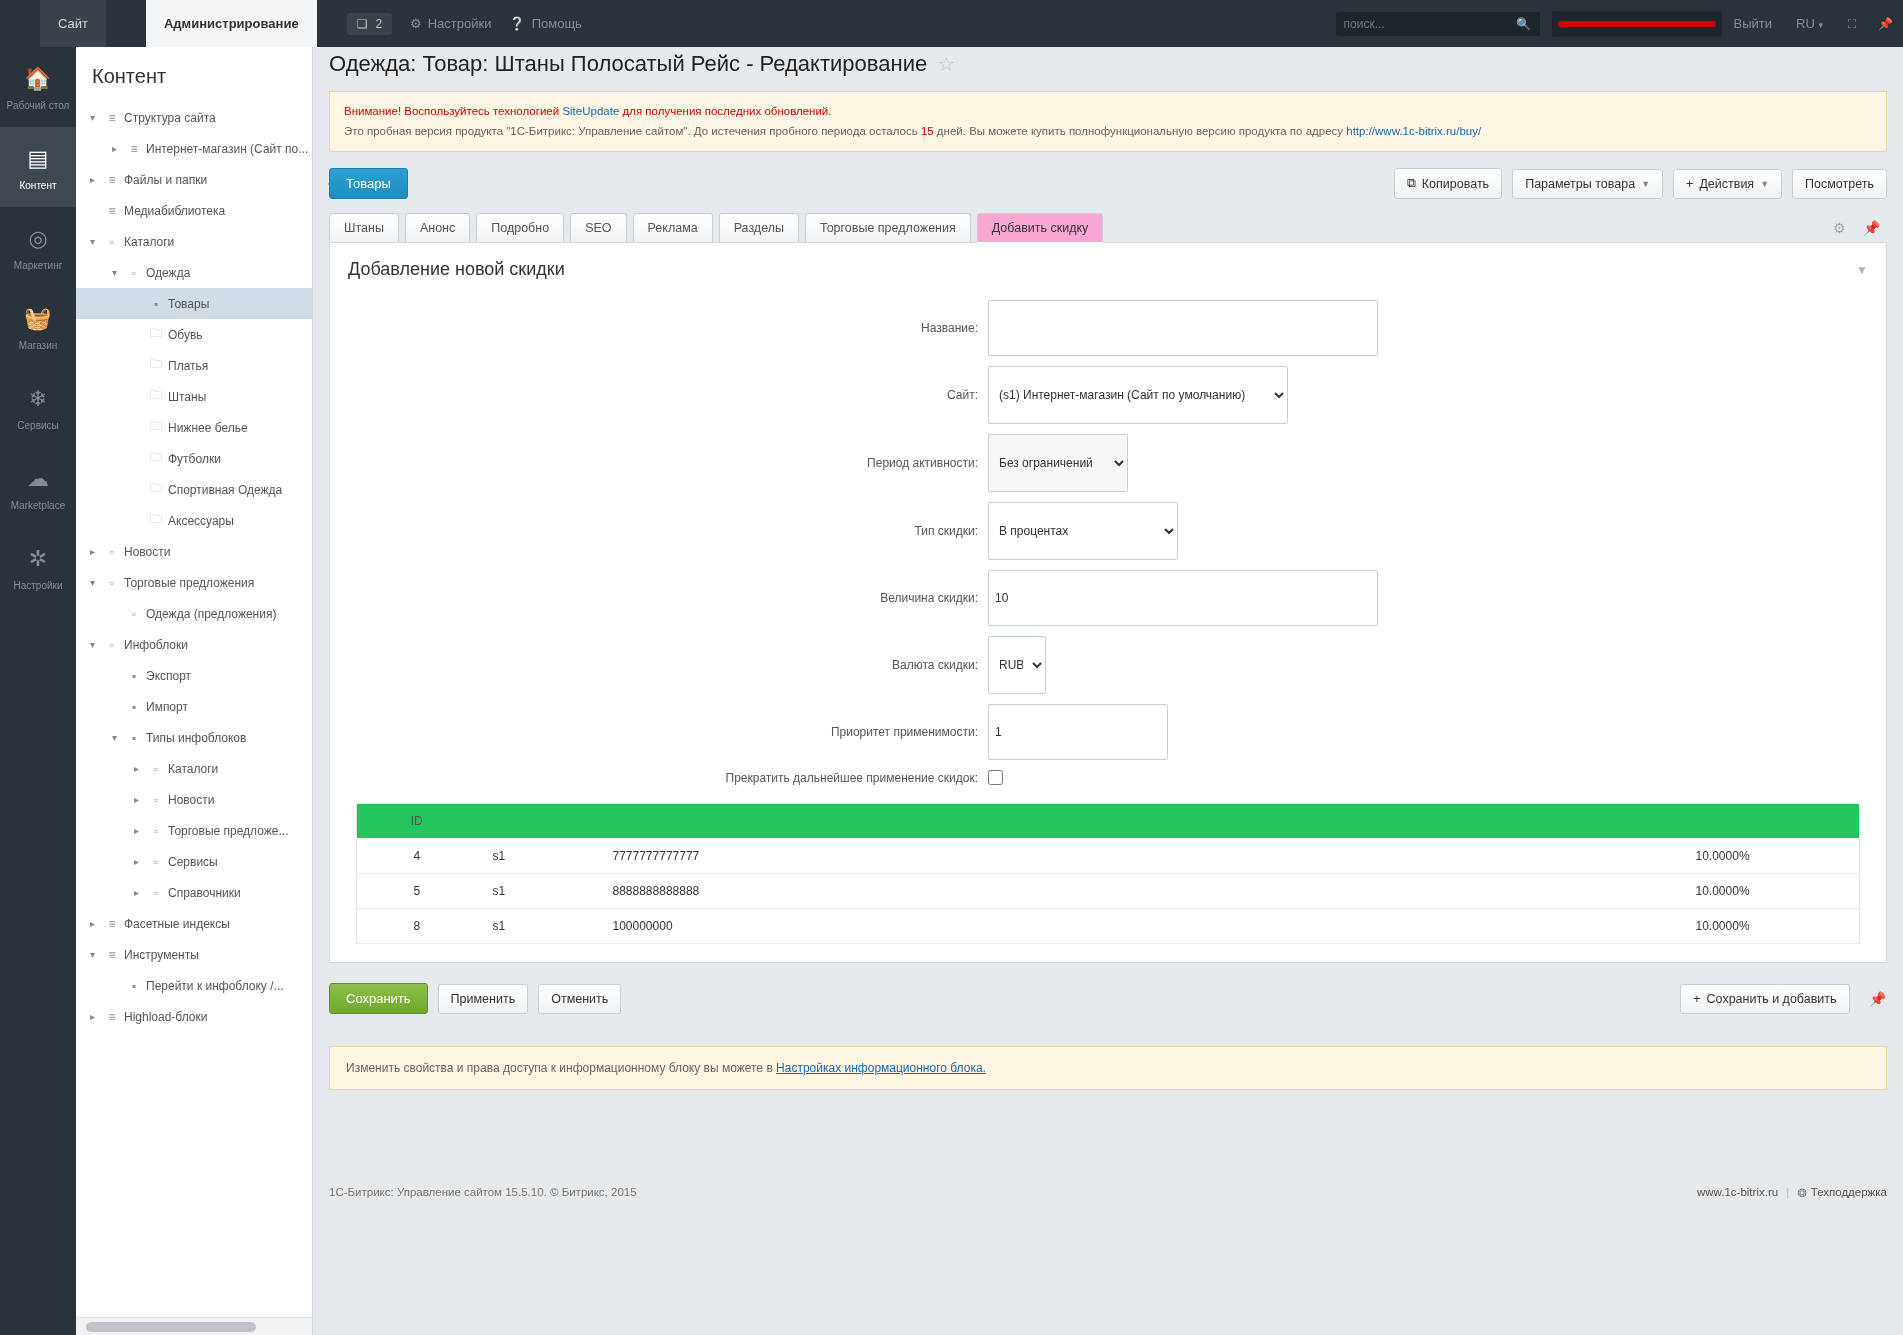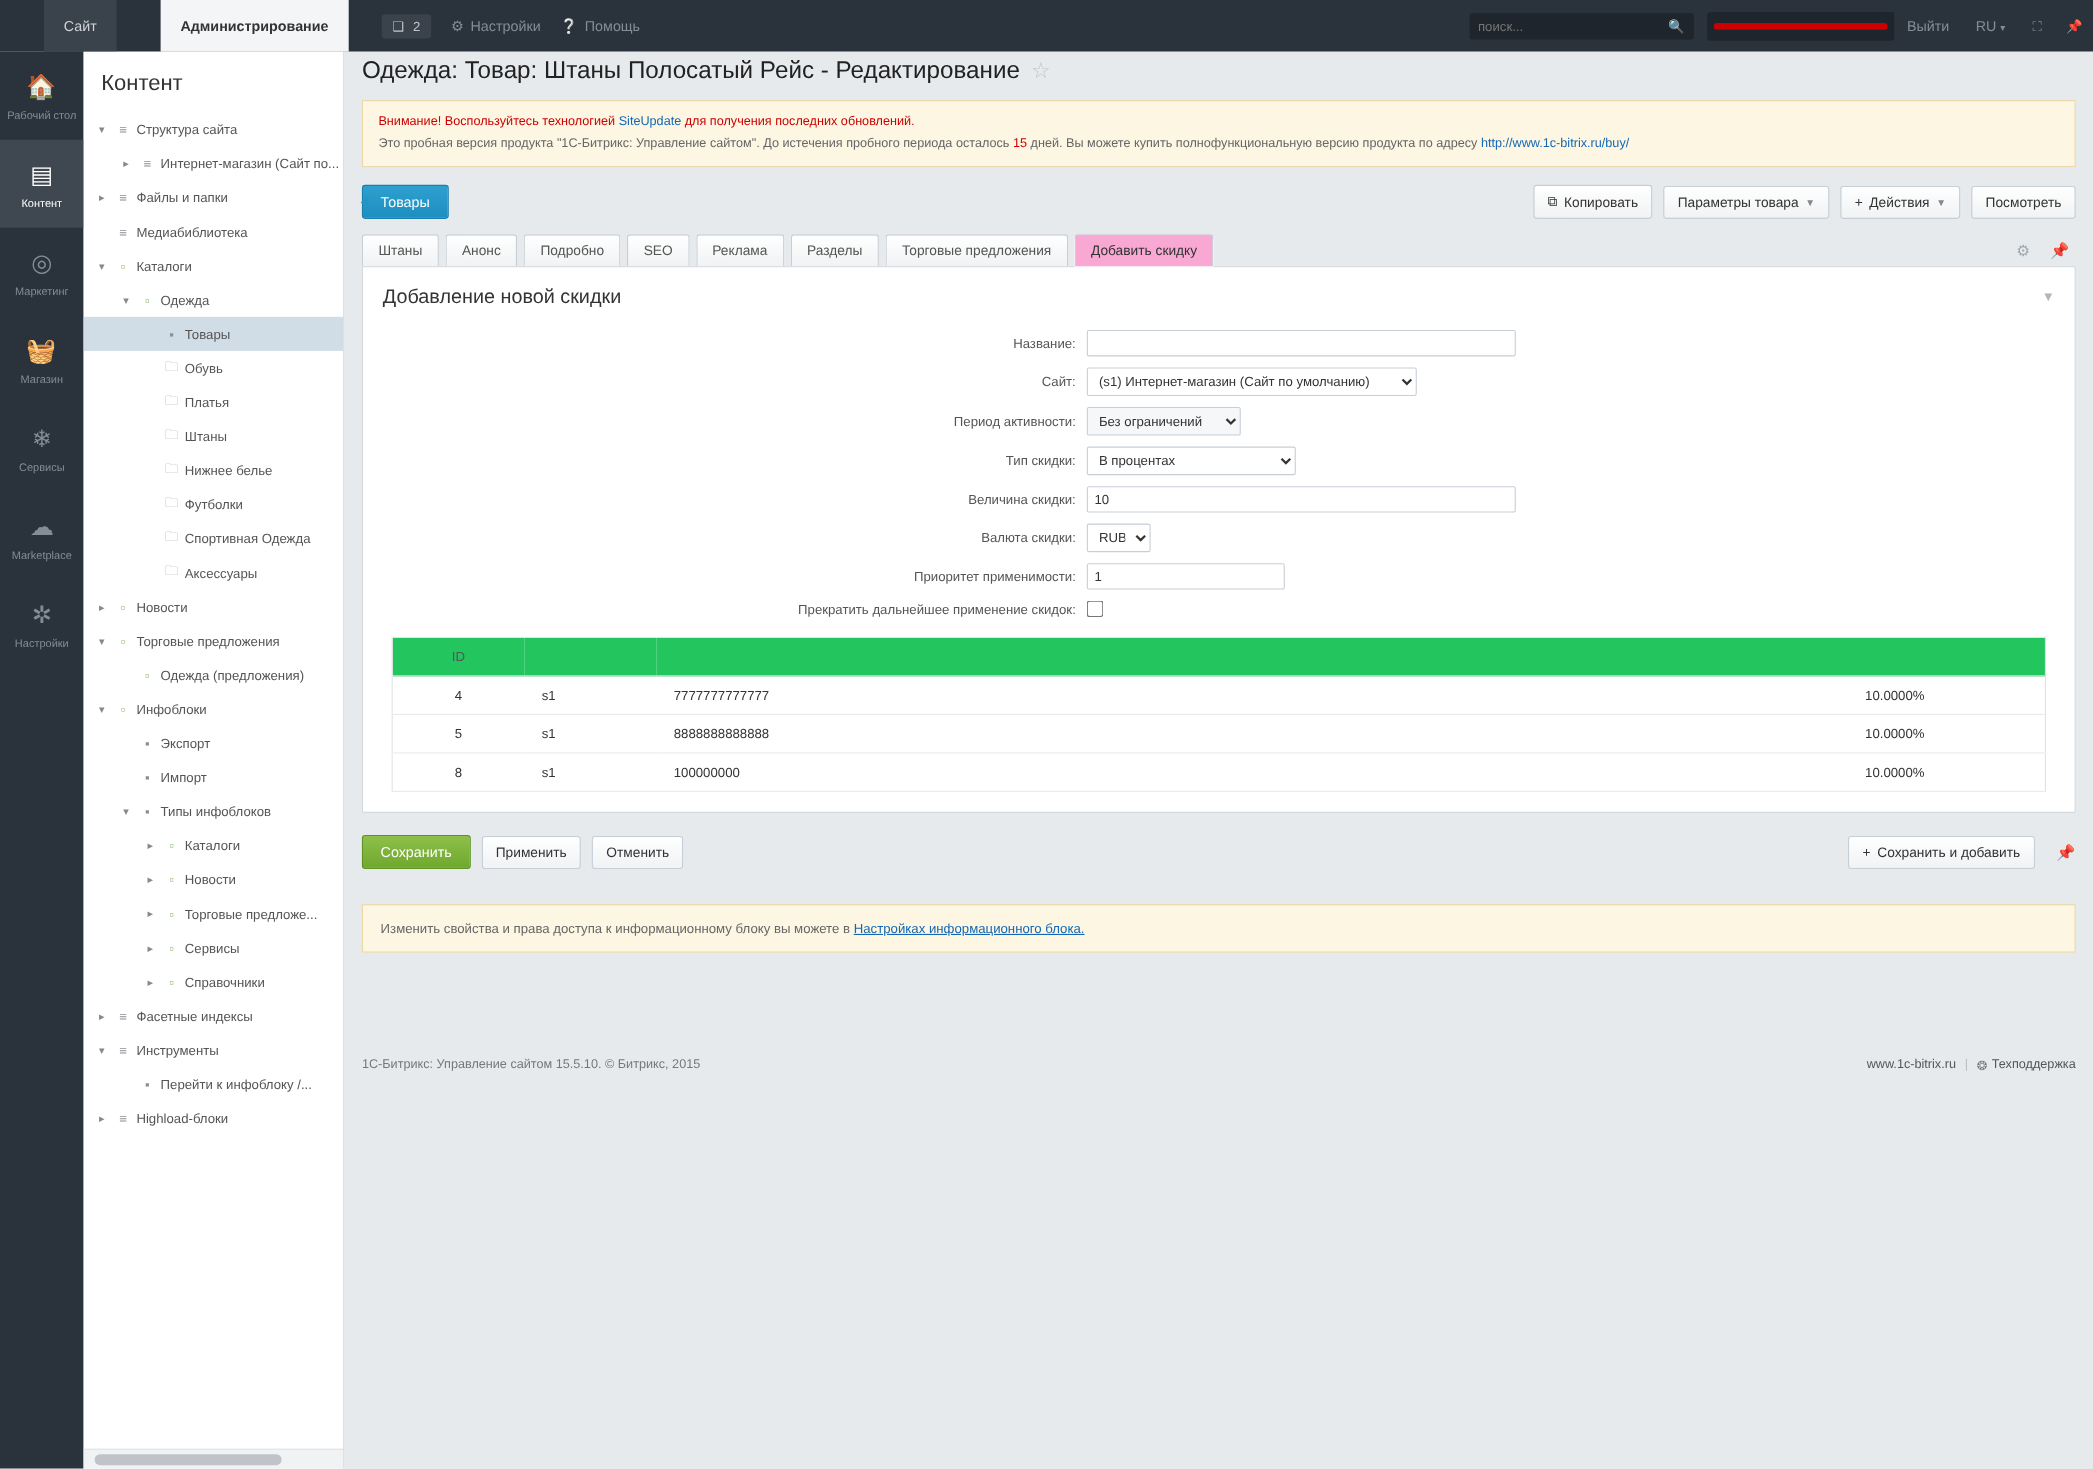--- a/index.html
+++ b/index.html
@@ -71,21 +71,21 @@
 
 .panel { margin: 0 16px; background: #fff; border: 1px solid #d4d9de; border-radius: 2px; }
 .panel-title { padding: 16px 18px 12px; font-size: 18px; color: #333; display: flex; align-items: center; }
 .panel-title .spacer { flex: 1; }
 .panel-title .caret { color: #b0b6bc; font-size: 12px; cursor: pointer; }
 .panel-body { padding: 8px 18px 18px; }
 
 
 .form-row { display: flex; align-items: center; margin-bottom: 10px; }
 .form-row label { width: 640px; text-align: right; padding-right: 10px; color: #555; }
-.form-row input[type="text"], .form-row select { border: 1px solid #c7cfd6; border-radius: 2px; padding: 4px 6px; font-size: 12px; color: #333; background: #fff; }
+.form-row input[type="text"], .form-row select { border: 1px solid #c7cfd6; border-radius: 2px; padding: 20px 6px; font-size: 12px; color: #333; background: #fff; }
 .form-row input[type="text"].w-full { width: 390px; }
 .form-row select.sm { width: 140px; background: #f5f7f9; }
 .form-row input[type="checkbox"] { width: 15px; height: 15px; }
 
 
 .data-table { width: calc(100% - 16px); margin: 18px 8px 0; border: 1px solid #e0e3e6; border-collapse: collapse; font-size: 12px; }
 .data-table th, .data-table td { border-bottom: 1px solid #e8ebee; padding: 10px 16px; text-align: left; }
 .data-table thead th { background: #22c55e; color: #555; font-weight: normal; }
 .data-table .col-id { width: 120px; text-align: center; }
 .data-table .col-site { width: 120px; }

